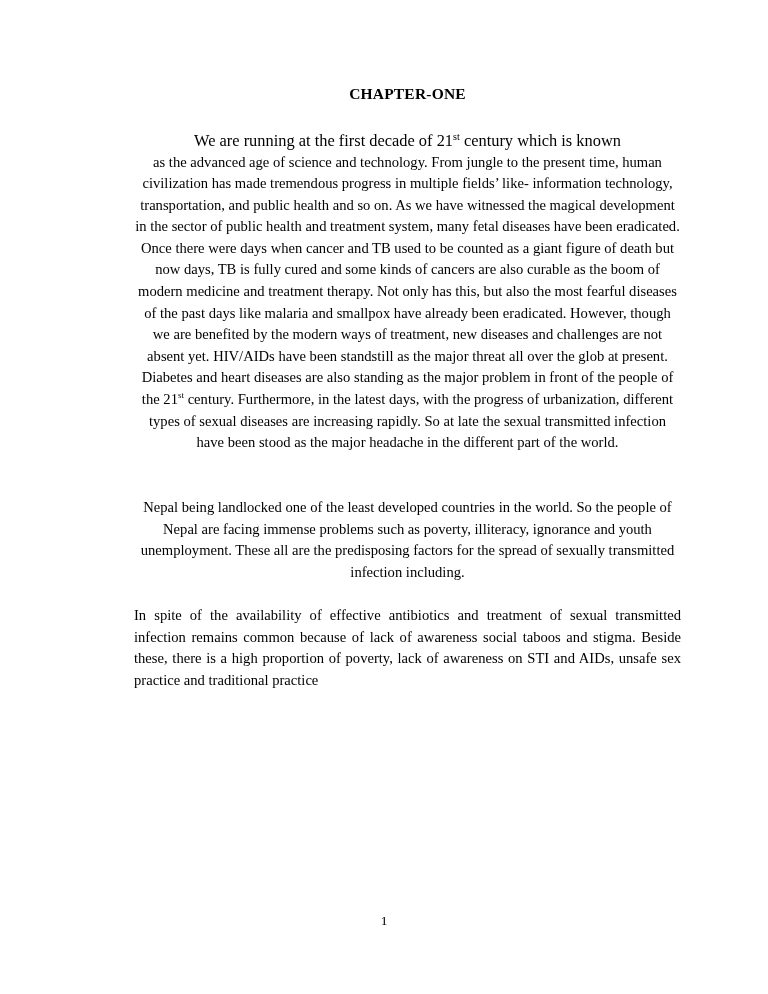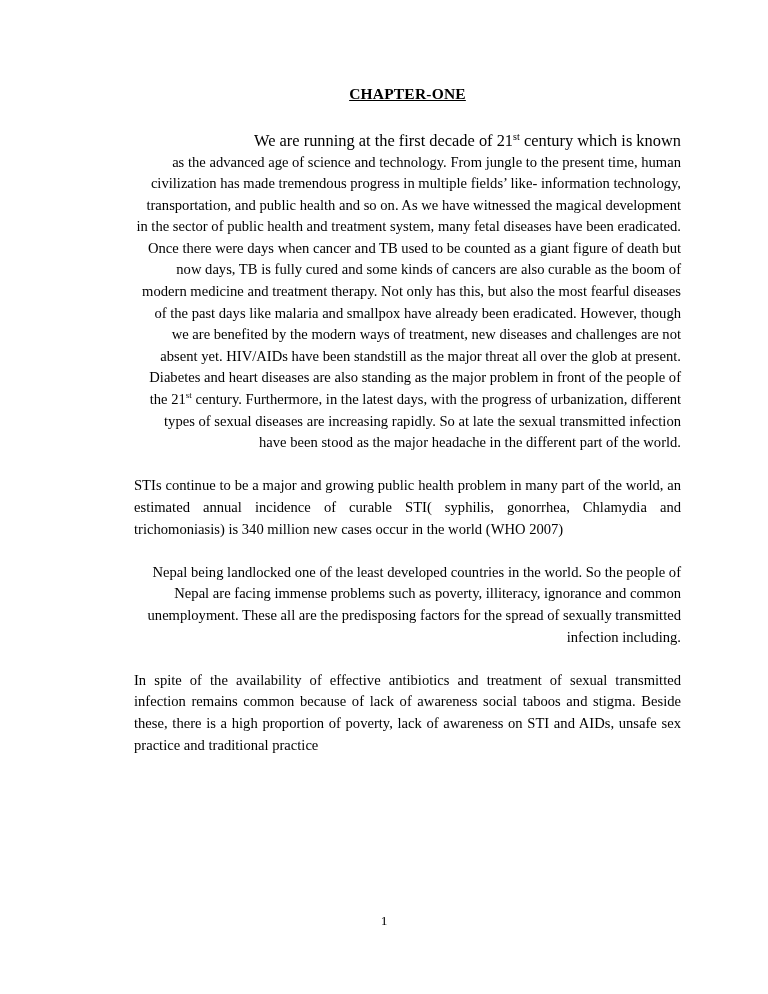--- a/index.html
+++ b/index.html
@@ -33,34 +33,33 @@
     width: 547px;
   }
 
   .heading {
     text-align: center;
     font-weight: bold;
     font-size: 15.5px;
     line-height: 1.0;
     letter-spacing: 0.2px;
     margin: 0;
-    text-decoration: underline;
   }
   .heading-chapter {
     margin-bottom: 27px;
   }
   .heading-background {
     margin-bottom: 4px;
   }
 
   p.para {
     margin: 0;
     font-size: 14.6px;
     line-height: 21.6px;
-    text-align: right;
+    text-align: center;
     hyphens: none;
   }
   p.para.justify {
     text-align: justify;
     text-justify: inter-word;
   }
 
   
   .lead-line {
     font-size: 16.4px;
@@ -98,25 +97,24 @@
 
     <h1 class="heading heading-chapter">CHAPTER-ONE</h1>
 
 
     <p class="para">
       <span class="lead-line"><span>We are running at the first decade of 21</span><sup>st</sup><span> century which is known</span></span><span>as the advanced age of science and technology. From jungle to the present time, human civilization has made tremendous progress in multiple fields’ like- information technology, transportation, and public health and so on. As we have witnessed the magical development in the sector of public health and treatment system, many fetal diseases have been eradicated. Once there were days when cancer and TB used to be counted as a giant figure of death but now days, TB is fully cured and some kinds of cancers are also curable as the boom of modern medicine and treatment therapy. Not only has this, but also the most fearful diseases of the past days like malaria and smallpox have already been eradicated. However, though we are benefited by the modern ways of treatment, new diseases and challenges are not absent yet. HIV/AIDs have been standstill as the major threat all over the glob at present. Diabetes and heart diseases are also standing as the major problem in front of the people of the 21</span><sup>st</sup><span> century. Furthermore, in the latest days, with the progress of urbanization, different types of sexual diseases are increasing rapidly. So at late the sexual transmitted infection have been stood as the major headache in the different part of the world.</span>
     </p>
 
     <div class="gap"></div>
 
-    <p class="para justify">STIs continue to be a major and growing public health problem in many part of the world, an estimated annual incidence of curable STI( syphilis, gonorrhea, Chlamydia and trichomoniasis)  is 340 million new cases occur in the world (WHO 2007)</p>
 
     <div class="gap"></div>
 
-    <p class="para">Nepal being landlocked one of the least developed countries in the world. So the people of Nepal are facing immense problems such as poverty, illiteracy, ignorance and common unemployment. These all are the predisposing factors for the spread of sexually transmitted infection including.</p>
+    <p class="para">Nepal being landlocked one of the least developed countries in the world. So the people of Nepal are facing immense problems such as poverty, illiteracy, ignorance and youth unemployment. These all are the predisposing factors for the spread of sexually transmitted infection including.</p>
 
     <div class="gap"></div>
 
     <p class="para justify">In spite of the availability of effective antibiotics and treatment of sexual transmitted infection remains common because of lack of awareness social taboos and stigma. Beside these, there is a high proportion of poverty, lack of awareness on STI and AIDs, unsafe sex practice and traditional practice</p>
 
   </div>
 
   <div class="page-number">1</div>
 
 </div>

